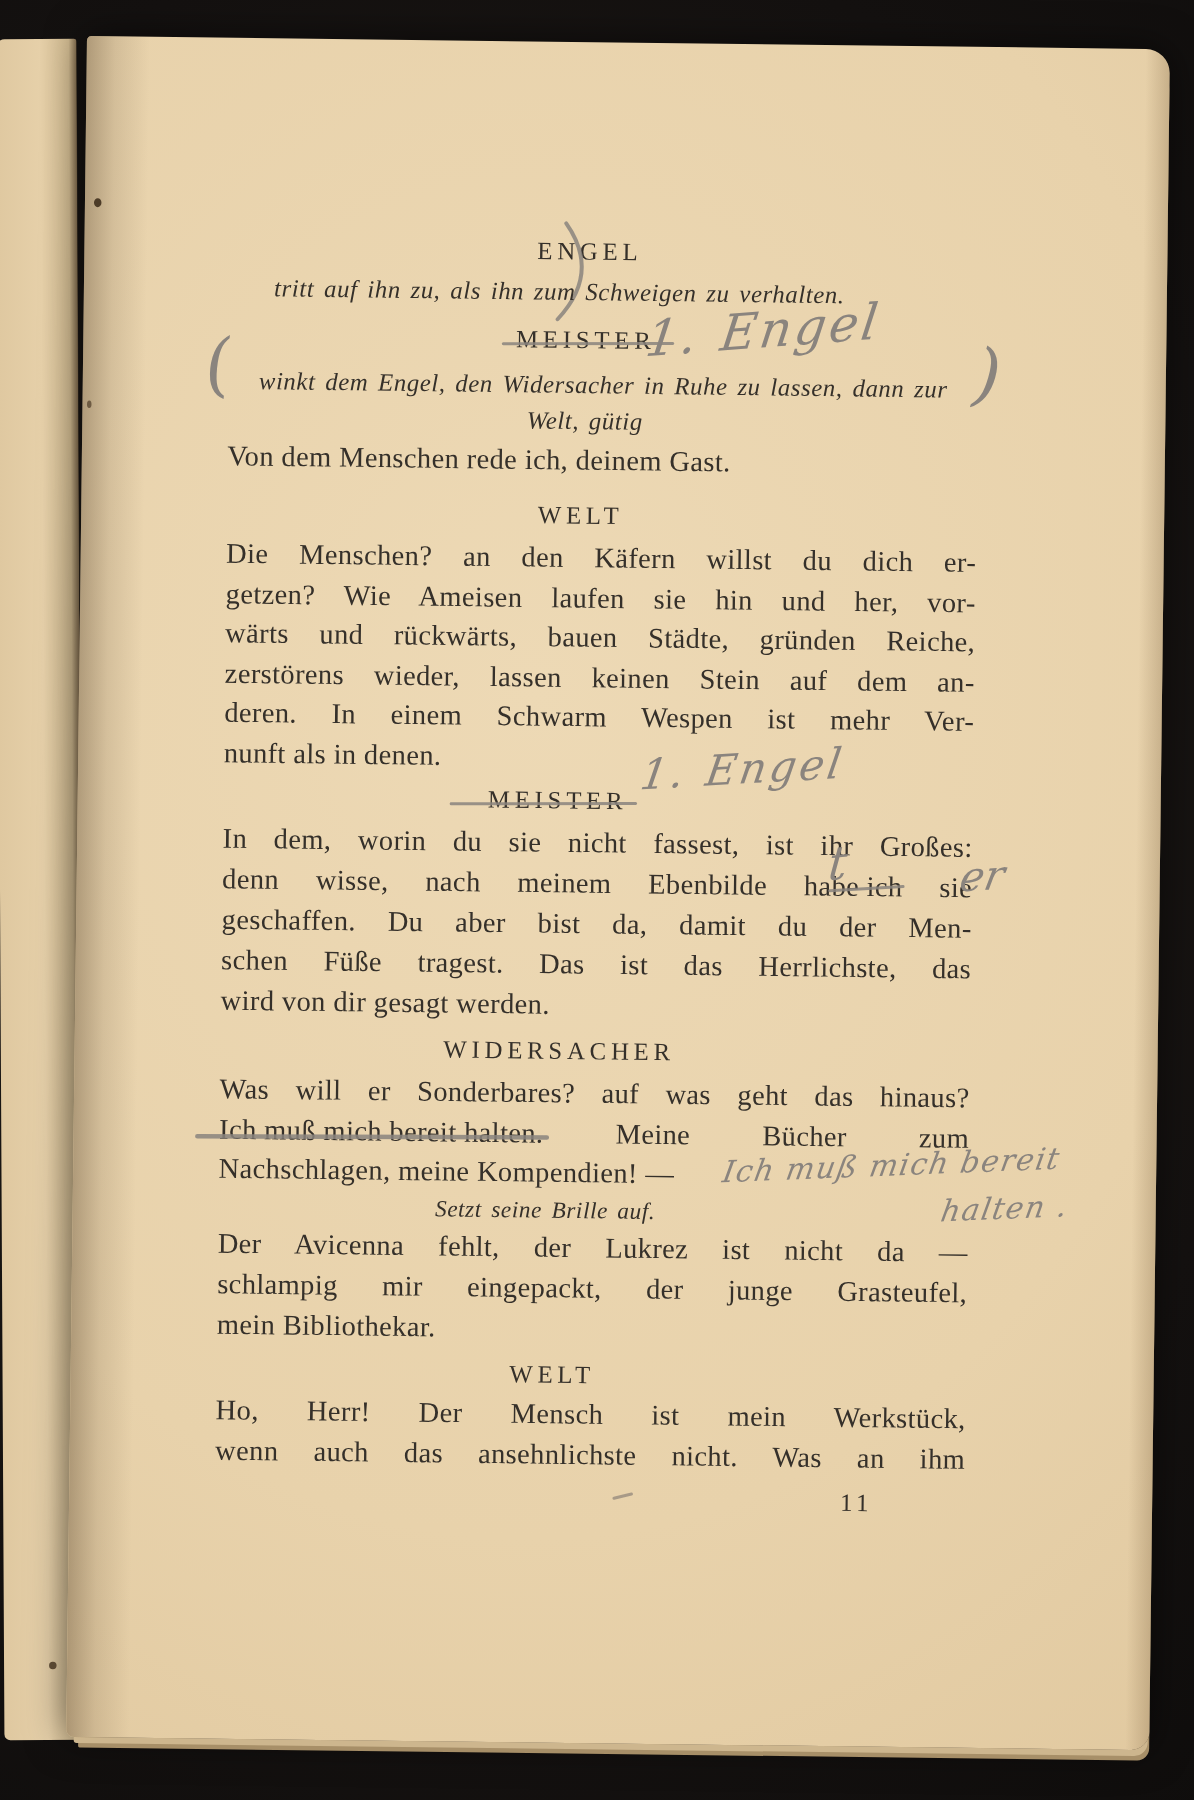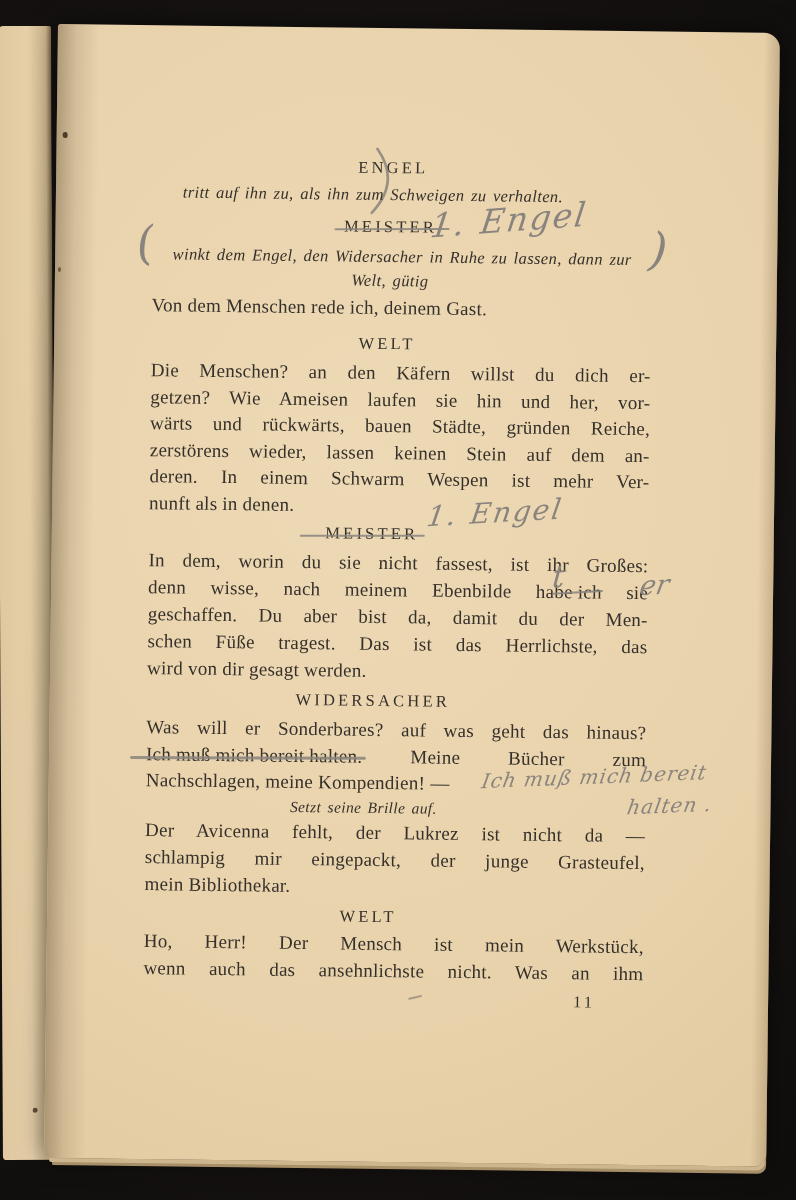--- a/index.html
+++ b/index.html
@@ -106,21 +106,21 @@
     left:-10px;right:-12px;top:54%;transform:rotate(-.8deg);opacity:.85;border-radius:2px;
   }
   .struck.lead-dash::after{left:-26px;right:-6px;}
   .struck.sentence::after{left:-16px;right:-4px;height:2.8px;transform:rotate(-.5deg);}
   .struck.word-edit{position:relative;}
   .struck.word-edit::after{left:-2px;right:-2px;transform:rotate(-4deg);top:48%;}
 
   .pencil-curve{position:absolute;left:210px;top:-11px;pointer-events:none;}
 
   .page-number{
-    position:absolute;left:527px;top:962px;
+    position:absolute;left:514px;top:962px;
     font-size:16.5px;letter-spacing:3px;color:var(--ink);
   }
 </style>
 </head>
 <body>
 
 <div class="facing-page"></div>
 
 <div class="page">
   <div class="gutter-shade"></div>

